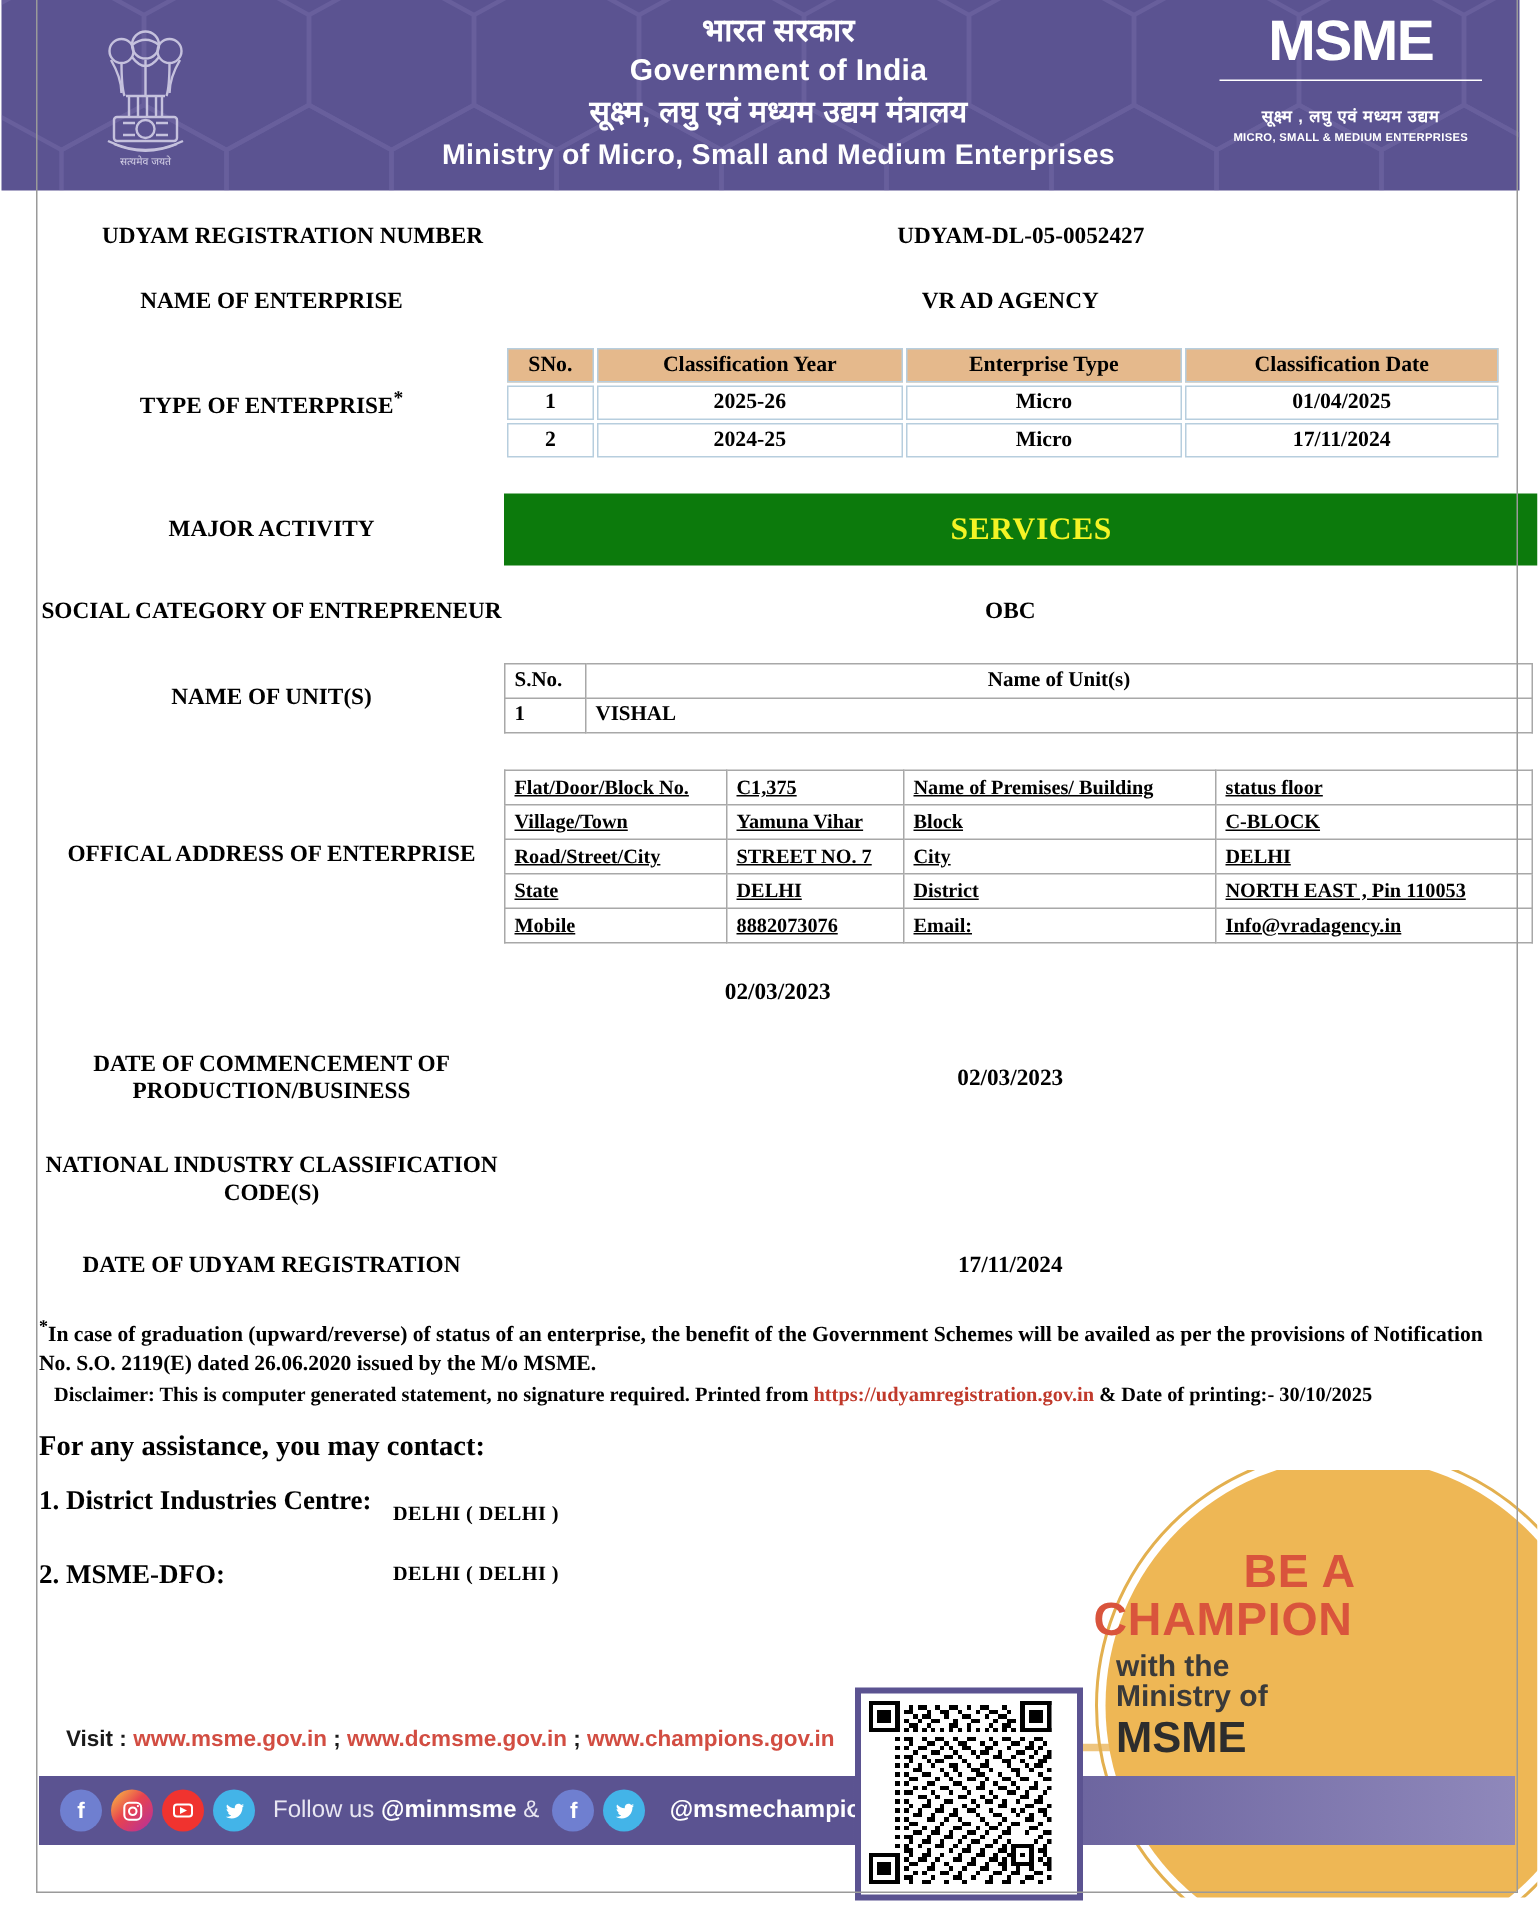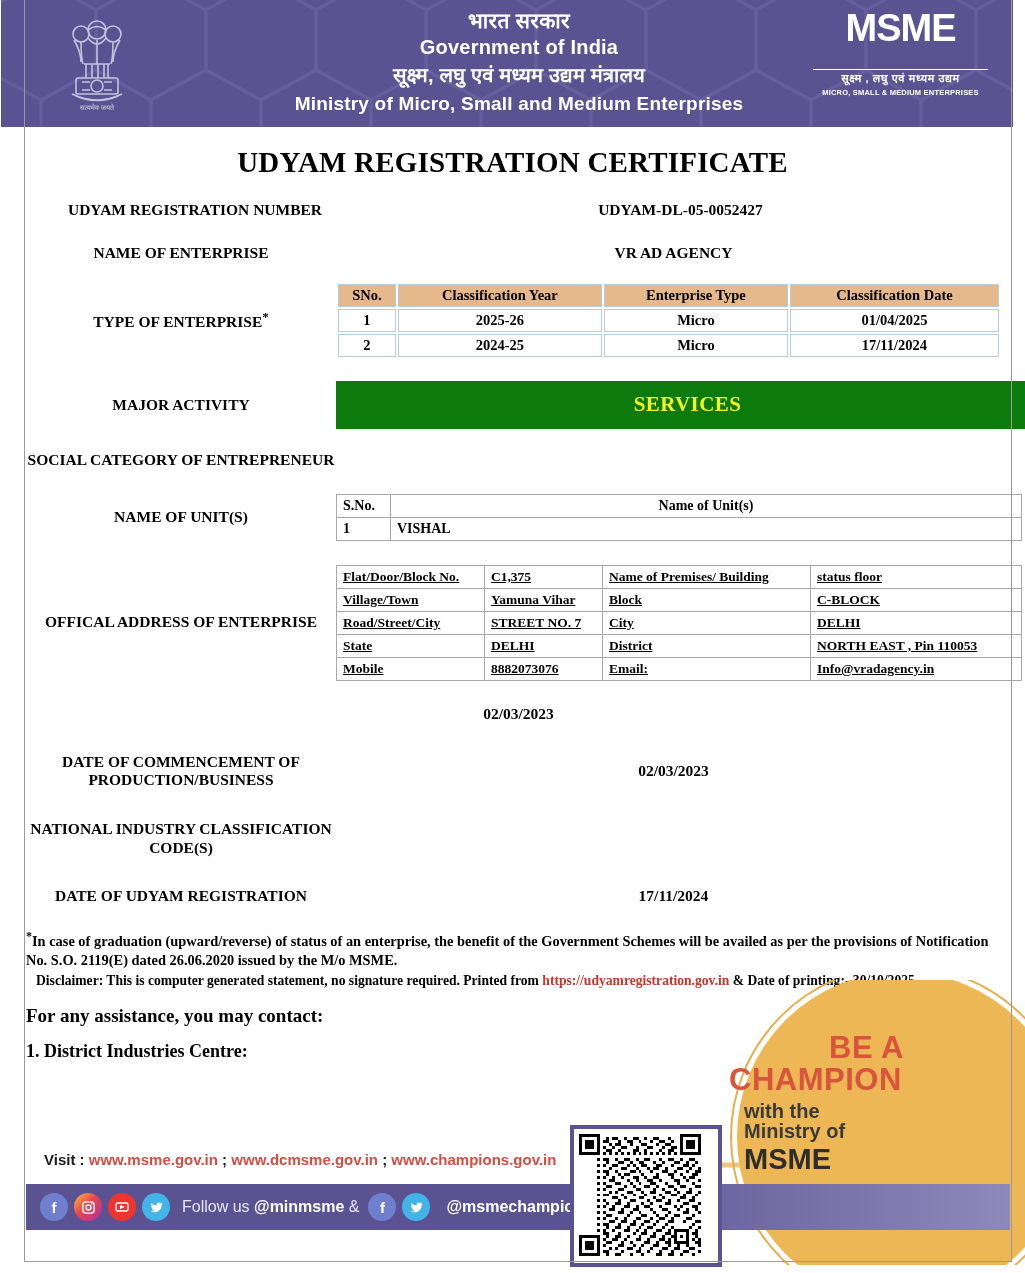--- a/index.html
+++ b/index.html
@@ -65,21 +65,21 @@
     text-align: center;
     color: #fff;
     font-family: "Liberation Sans", sans-serif;
   }
   .msme-wordmark {
     font-size: 38px; font-weight: 700; letter-spacing: -1px;
     line-height: 1; font-family: "Liberation Sans", sans-serif;
   }
   .msme-hi {
     font-size: 11px; font-weight: 700; letter-spacing: .6px;
-    margin-top: 22px; border-top: 1.5px solid #fff; padding-top: 0;
+    margin-top: 6px; border-top: 1.5px solid #fff; padding-top: 15px;
   }
   .msme-en { font-size: 7.5px; font-weight: 700; letter-spacing: .2px; margin-top: 3px; }
 
   
   .cert-title {
     text-align: center;
     font-size: 29px;
     font-weight: 700;
     letter-spacing: .2px;
     margin-top: 19px;
@@ -207,21 +207,20 @@
 
   
   .assist-head {
     padding: 16px 26px 0 26px;
     font-size: 19px; font-weight: 700; color: #000;
   }
   .assist-row {
     display: flex;
     padding: 14px 26px 0 26px;
     align-items: flex-start;
-    flex-direction: column;
   }
   .assist-num {
     width: 236px; flex: 0 0 236px;
     font-size: 18px; font-weight: 700; color: #000;
     line-height: 1.18;
   }
   .assist-val {
     font-size: 13.5px; font-weight: 700; color: #000;
     padding-top: 11px;
     letter-spacing: .3px;
@@ -384,21 +383,20 @@
       <div class="bc-en2">Ministry of Micro, Small and Medium Enterprises</div>
     </div>
 
     <div class="msme-logo">
       <div class="msme-wordmark">MSME</div>
       <div class="msme-hi">सूक्ष्म , लघु एवं  मध्यम  उद्यम</div>
       <div class="msme-en">MICRO, SMALL &amp; MEDIUM ENTERPRISES</div>
     </div>
   </div>
 
-  <div class="cert-title">UDYAM REGISTRATION CERTIFICATE</div>
 
   <div class="row" style="margin-top:22px;padding-left:40px;">
     <div class="lbl">UDYAM REGISTRATION NUMBER</div>
     <div class="val-center">UDYAM-DL-05-0052427</div>
   </div>
 
   <div class="row" style="margin-top:24px;">
     <div class="lbl">NAME OF ENTERPRISE</div>
     <div class="val-center">VR AD AGENCY</div>
   </div>
@@ -437,20 +435,21 @@
 
   <div class="row" style="margin-top:22px;">
     <div class="lbl">MAJOR ACTIVITY</div>
     <div class="val-left-block">
       <div class="services-bar">SERVICES</div>
     </div>
   </div>
 
   <div class="row" style="margin-top:22px;">
     <div class="lbl">SOCIAL CATEGORY OF ENTREPRENEUR</div>
+    <div class="val-center">OBC</div>
   </div>
 
   <div class="row" style="margin-top:24px;">
     <div class="lbl">NAME OF UNIT(S)</div>
     <div class="val-left-block">
       <table class="units">
         <thead>
           <tr>
             <th class="u-sno">S.No.</th>
             <th class="u-name">Name of Unit(s)</th>

